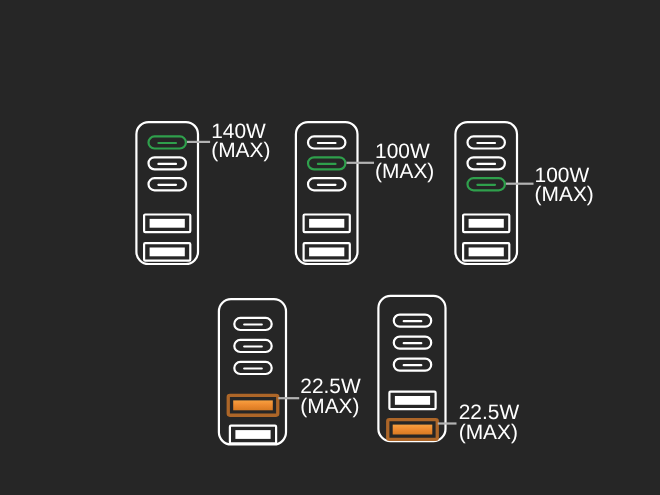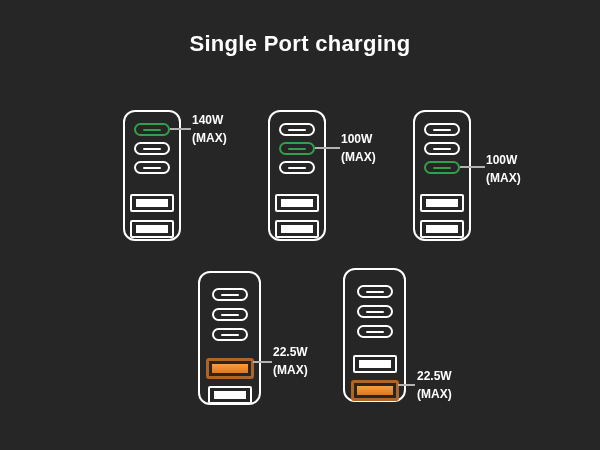--- a/index.html
+++ b/index.html
@@ -60,33 +60,32 @@
   .usbc.hl-green .cbar{background:var(--highlight-green);}
   .usba.hl-orange{width:48px;height:21px;border:3px solid var(--highlight-orange-border);border-radius:3px;}
   .usba.hl-orange .abar{left:3px;right:3px;top:3px;height:9px;
     background:linear-gradient(180deg,#f7a040 0%,var(--highlight-orange) 45%,#d87a22 100%);}
   .leader{position:absolute;height:2px;background:var(--leader-line);z-index:3;}
   .ld1{left:170px;top:128px;width:21px}
   .ld2{left:315px;top:147px;width:25px}
   .ld3{left:460px;top:166px;width:25px}
   .ld4{left:253px;top:361px;width:19px}
   .ld5{left:398px;top:384px;width:17px}
-  .plabel{position:absolute;color:var(--label-text);font-weight:bold;font-size:12px;line-height:18px;z-index:3;}
+  .plabel{position:absolute;color:var(--label-text);font-weight:normal;font-size:19px;line-height:18px;z-index:3;}
   .lb1{left:192px;top:111px}
   .lb2{left:341px;top:130px}
   .lb3{left:486px;top:151px}
   .lb4{left:273px;top:343px}
   .lb5{left:417px;top:367px}
 </style>
 </head>
 <body>
 
 <div class="stage">
 
-  <h1 class="title">Single Port charging</h1>
 
   <div class="charger-group top g1">
     <div class="charger">
       <div class="port usbc hl-green">
           <span class="cbar"></span>
         </div>
       <div class="port usbc">
           <span class="cbar"></span>
         </div>
       <div class="port usbc">

